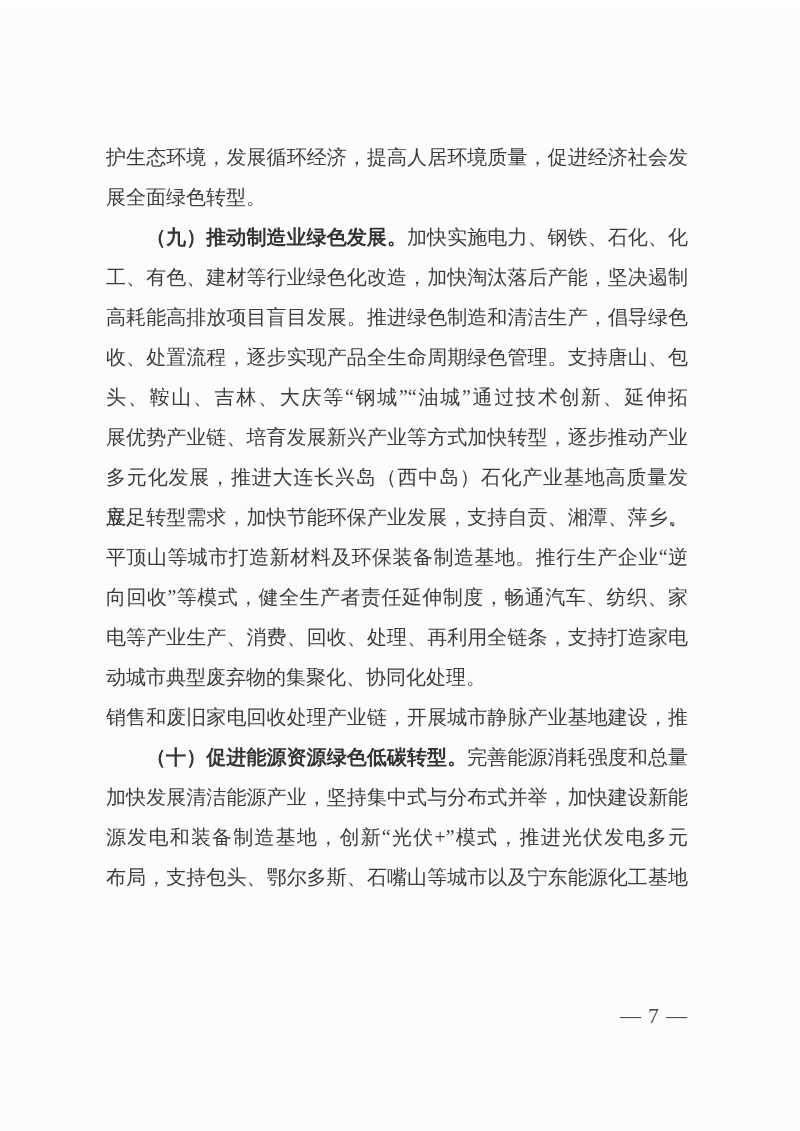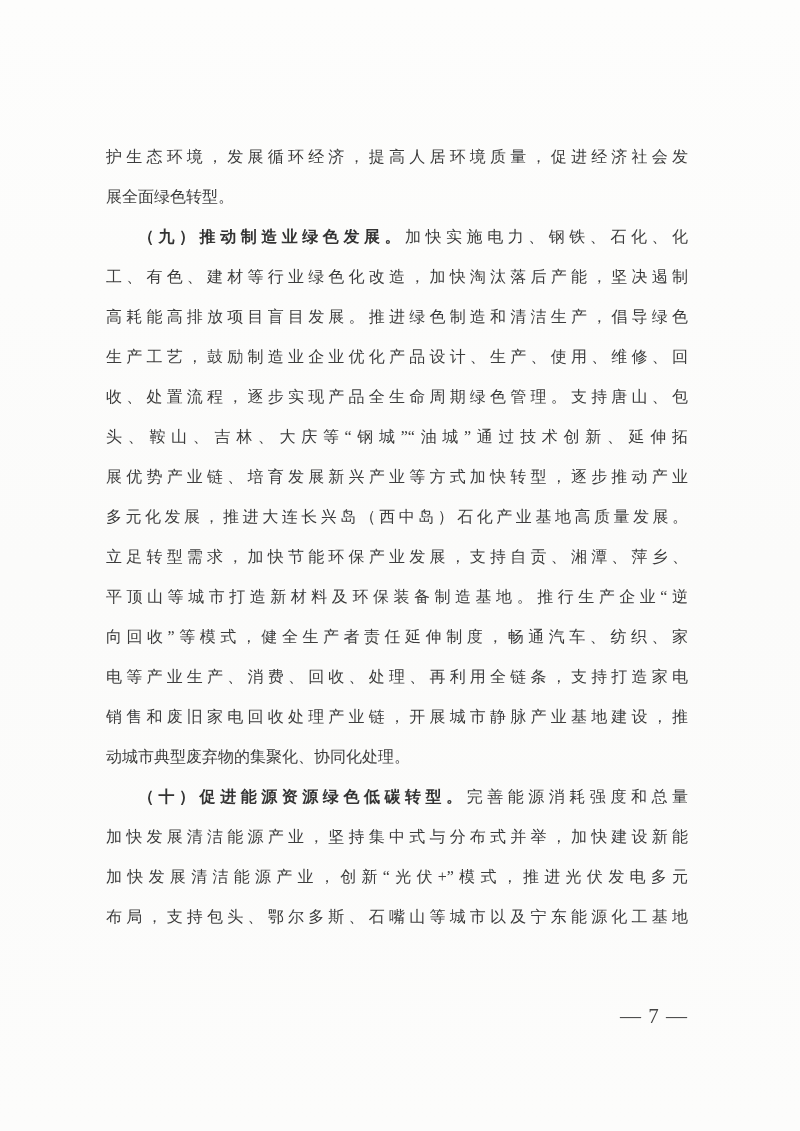--- a/index.html
+++ b/index.html
@@ -24,21 +24,21 @@
   }
   .content {
     position: absolute;
     left: 106px;
     top: 137px;
     width: 582px;
   }
   .line {
     height: 40px;
     line-height: 40px;
-    font-size: 16px;
+    font-size: 20px;
     color: #3c3c3c;
     text-align: justify;
     text-align-last: justify;
     text-justify: inter-character;
     font-family: Liberation Serif, serif;
   }
   .line.flush {
     text-align: right;
     text-align-last: left;
   }
@@ -64,30 +64,29 @@
 </head>
 <body>
 
 <div class="page">
   <div class="content">
     <div class="line">护生态环境，发展循环经济，提高人居环境质量，促进经济社会发</div>
     <div class="line flush">展全面绿色转型。</div>
     <div class="line indent"><span class="bold">（九）推动制造业绿色发展。</span><span>加快实施电力、钢铁、石化、化</span></div>
     <div class="line">工、有色、建材等行业绿色化改造，加快淘汰落后产能，坚决遏制</div>
     <div class="line">高耗能高排放项目盲目发展。推进绿色制造和清洁生产，倡导绿色</div>
-    <div class="line">生产工艺，鼓励制造业企业优化产品设计、生产、使用、维修、回</div>
     <div class="line">收、处置流程，逐步实现产品全生命周期绿色管理。支持唐山、包</div>
     <div class="line">头、鞍山、吉林、大庆等“钢城”“油城”通过技术创新、延伸拓</div>
     <div class="line">展优势产业链、培育发展新兴产业等方式加快转型，逐步推动产业</div>
     <div class="line">多元化发展，推进大连长兴岛（西中岛）石化产业基地高质量发展。</div>
     <div class="line">立足转型需求，加快节能环保产业发展，支持自贡、湘潭、萍乡、</div>
     <div class="line">平顶山等城市打造新材料及环保装备制造基地。推行生产企业“逆</div>
     <div class="line">向回收”等模式，健全生产者责任延伸制度，畅通汽车、纺织、家</div>
     <div class="line">电等产业生产、消费、回收、处理、再利用全链条，支持打造家电</div>
+    <div class="line flush">动城市典型废弃物的集聚化、协同化处理。</div>
     <div class="line">销售和废旧家电回收处理产业链，开展城市静脉产业基地建设，推</div>
-    <div class="line flush">动城市典型废弃物的集聚化、协同化处理。</div>
     <div class="line indent"><span class="bold">（十）促进能源资源绿色低碳转型。</span><span>完善能源消耗强度和总量</span></div>
     <div class="line">加快发展清洁能源产业，坚持集中式与分布式并举，加快建设新能</div>
-    <div class="line">加快发展清洁能源产业，创新“光伏+”模式，推进光伏发电多元</div>
+    <div class="line">源发电和装备制造基地，创新“光伏+”模式，推进光伏发电多元</div>
     <div class="line">布局，支持包头、鄂尔多斯、石嘴山等城市以及宁东能源化工基地</div>
   </div>
   <div class="page-num">— 7 —</div>
 </div>
 
 </body></html>

